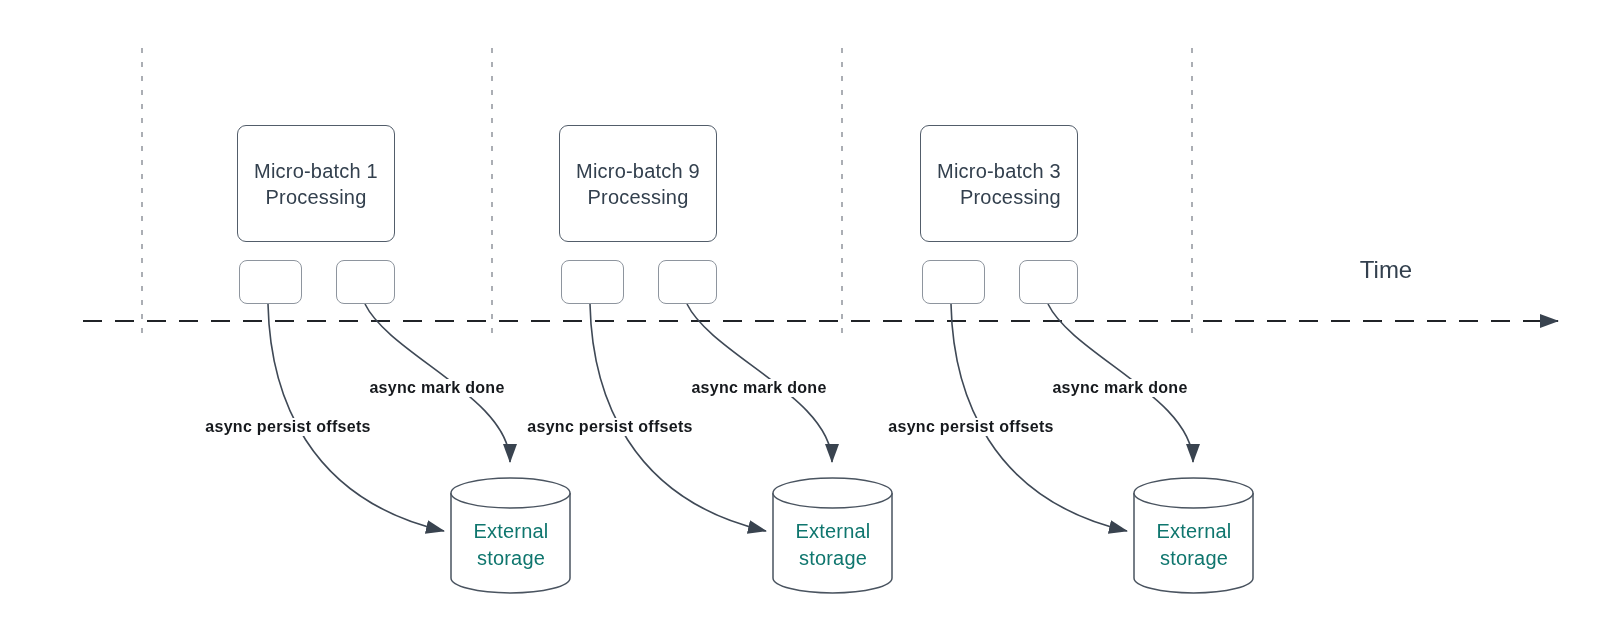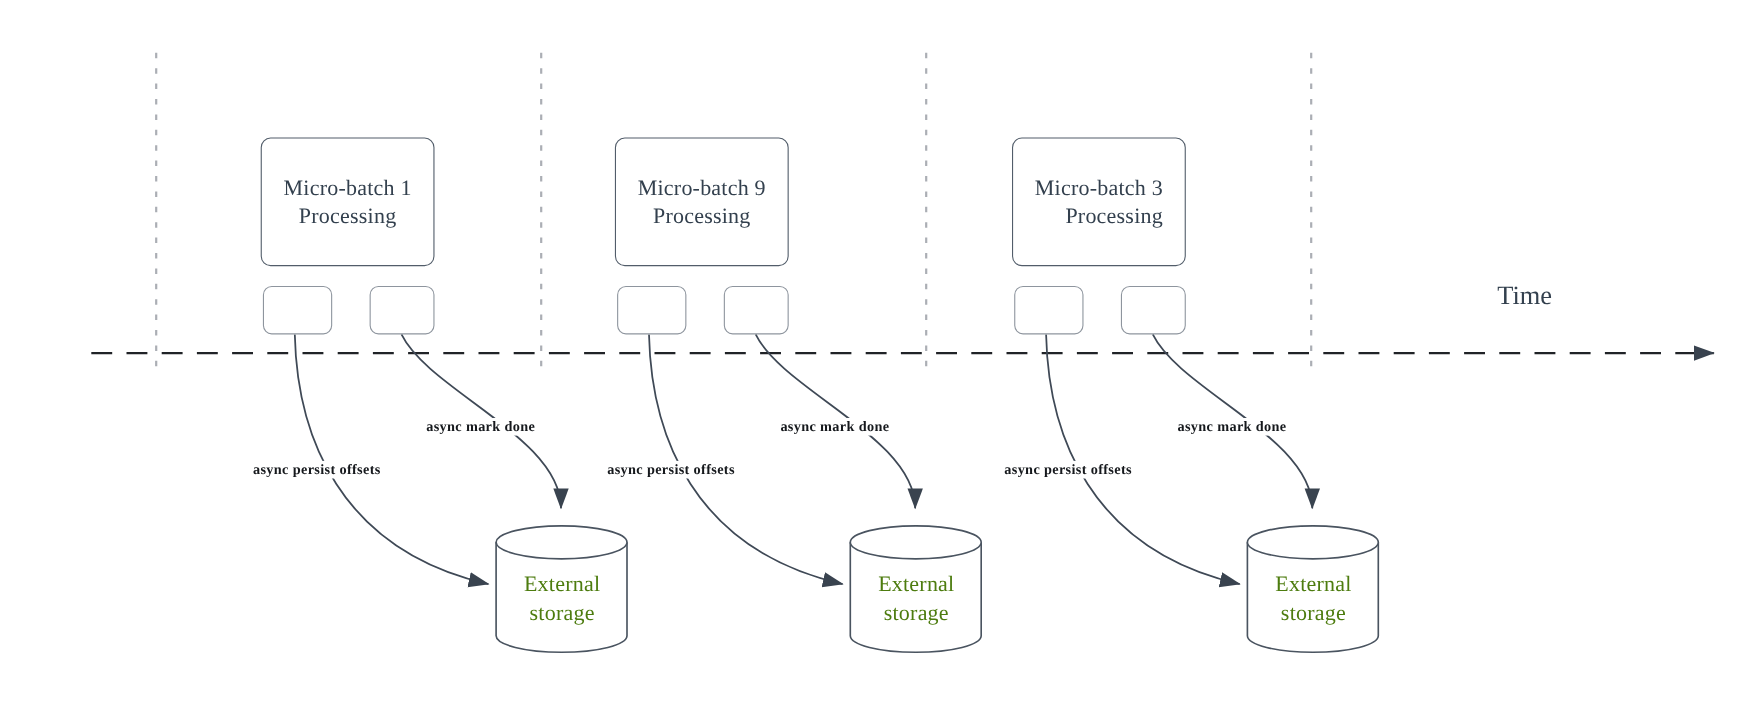--- a/index.html
+++ b/index.html
@@ -1,20 +1,20 @@
 <!DOCTYPE html>
 <html><head>
 <meta charset="utf-8">
 <style>
   html,body{margin:0;padding:0;background:#ffffff;}
   .stage{
     position:relative;
     width:1600px;height:642px;
     background:#ffffff;
-    font-family:Liberation Serif, serif;
+    font-family:Liberation Sans, sans-serif;
     overflow:hidden;
   }
   .layer{position:absolute;left:0;top:0;}
   .group{position:absolute;top:0;width:0;height:0;overflow:visible;}
   .proc-box{
     position:absolute;
     width:156px;height:115px;
     border:1px solid #525d6a;
     border-radius:9px;
     background:#ffffff;
@@ -28,35 +28,35 @@
   .mini-rect{
     position:absolute;
     height:42px;
     border:1px solid #8e959e;
     border-radius:8px;
     background:#ffffff;
   }
   .edge-label{
     position:absolute;
     transform:translate(-50%,-50%);
-    font-size:13px;
+    font-size:16px;
     font-weight:700;
     letter-spacing:0.3px;
     color:#16191d;
     background:#ffffff;
     padding:0 3px;
     white-space:nowrap;
   }
   .storage-label{
     position:absolute;
     transform:translate(-50%,-50%);
     text-align:center;
     font-size:20px;line-height:27px;
     letter-spacing:0.2px;
-    color:#4d7c0f;
+    color:#0f766e;
     white-space:pre-line;
   }
   .time-label{
     position:absolute;
     transform:translate(-50%,-50%);
     font-size:24px;
     color:#33404e;
     white-space:nowrap;
   }
 </style>

